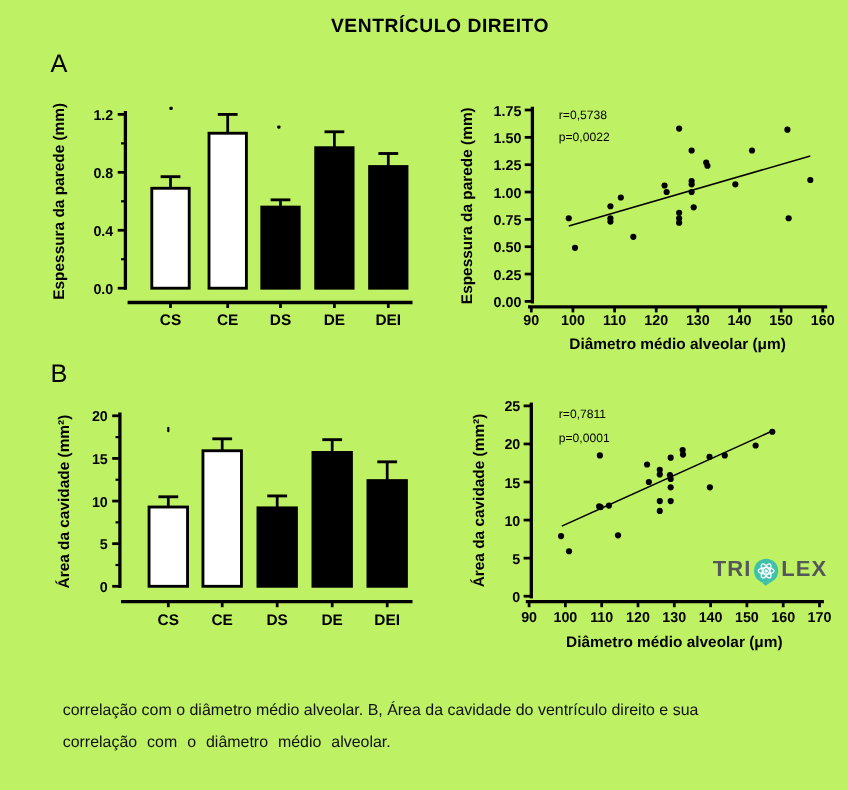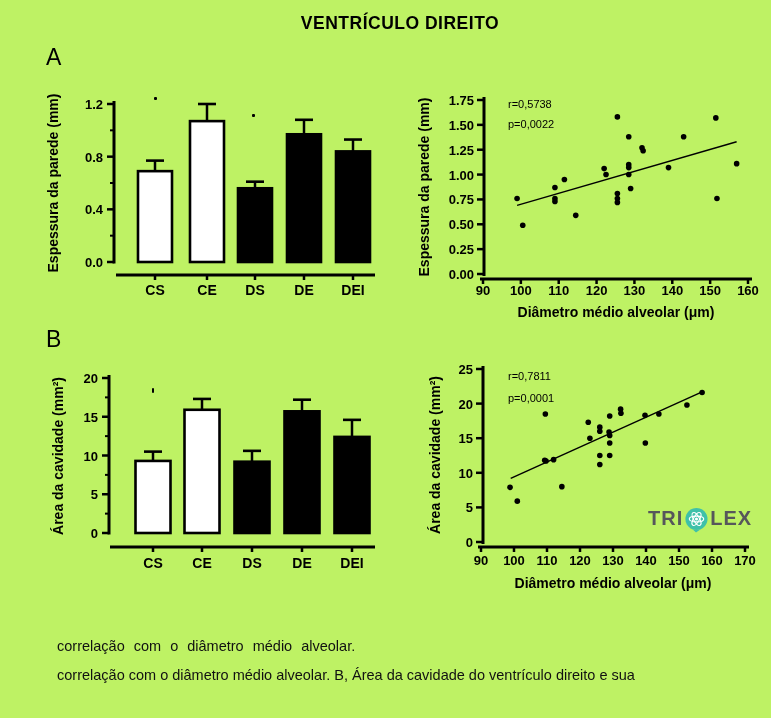--- a/index.html
+++ b/index.html
@@ -270,22 +270,22 @@
           <ellipse cx="12.5" cy="12" rx="7.2" ry="2.9" transform="rotate(60 12.5 12)"></ellipse>
           <ellipse cx="12.5" cy="12" rx="7.2" ry="2.9" transform="rotate(-60 12.5 12)"></ellipse>
         </g>
         <circle cx="12.5" cy="12" r="1.6" fill="#ffffff"></circle>
       </svg>
     </span>
     <span class="wm-text">LEX</span>
   </div>
 
   <div class="caption">
+    <div class="cap-line">correlação com o diâmetro médio alveolar. B, Área da cavidade do ventrículo direito e sua</div>
     <div class="cap-line cap-last">correlação com o diâmetro médio alveolar.</div>
-    <div class="cap-line">correlação com o diâmetro médio alveolar. B, Área da cavidade do ventrículo direito e sua</div>
   </div>
 
   <div id="stray-layer">
       <div class="stray" style="left: 154px; top: 97px; width: 3px; height: 3px;"></div>
       <div class="stray" style="left: 252px; top: 114px; width: 3px; height: 3px;"></div>
       <div class="stray" style="left: 152px; top: 388px; width: 2px; height: 5px;"></div>
     </div>
 
 </div>
 

